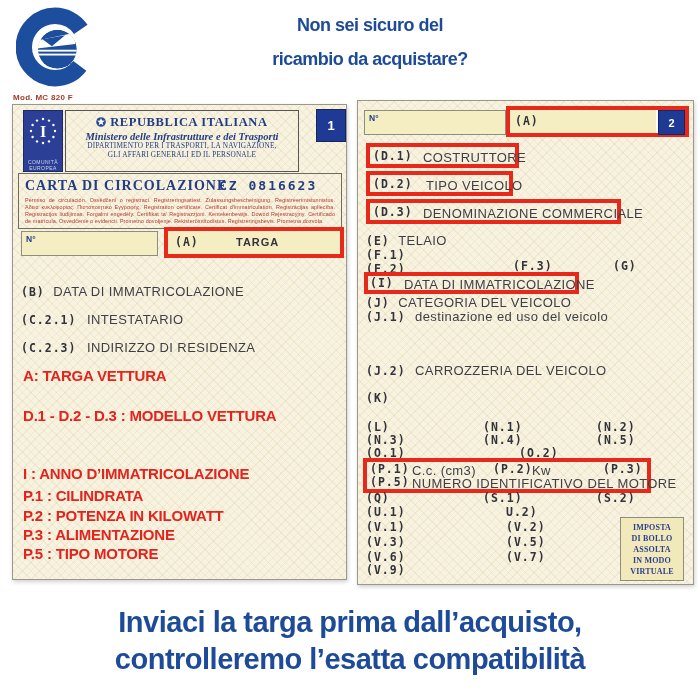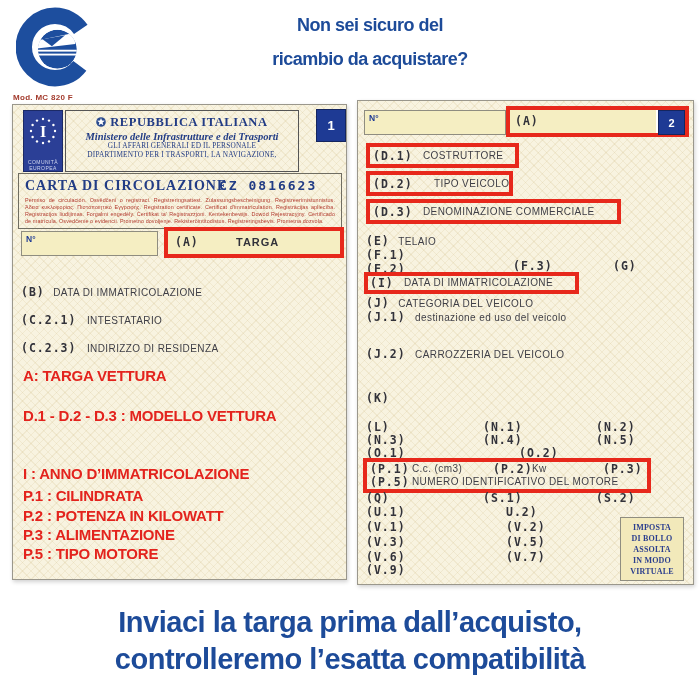--- a/index.html
+++ b/index.html
@@ -46,21 +46,21 @@
   .carta-box{position:absolute;border:1px solid #6f6d62;}
   .carta-title{font-family:"Liberation Serif",serif;font-weight:bold;font-size:14px;letter-spacing:1px;color:#223c85;}
   .carta-serial{font-family:"DejaVu Sans Mono",monospace;font-weight:bold;font-size:13px;letter-spacing:2px;color:#223c85;}
   .ml-text{
     position:absolute;font-size:5.4px;line-height:7px;color:#b23a2e;text-align:justify;letter-spacing:.1px;
   }
   .field{background:#f5eec2;border:1px solid #8f8d80;position:absolute;}
   .nsup{position:absolute;left:4px;top:2px;font-size:8.5px;font-weight:bold;color:#1e3a94;}
   .redframe{position:absolute;border:4px solid #e7281b;}
   .code{font-family:"DejaVu Sans Mono",monospace;font-weight:bold;color:#32323a;letter-spacing:1px;font-size:11.5px;}
-  .lbl{color:#3e3e46;letter-spacing:.4px;font-size:10px;}
+  .lbl{color:#3e3e46;letter-spacing:.4px;font-size:13px;}
   .row{position:absolute;white-space:nowrap;}
   .ann{position:absolute;color:#e3231d;font-weight:bold;font-size:15px;letter-spacing:-0.2px;white-space:nowrap;}
   .stamp{
     position:absolute;background:#f2e9ba;border:1px solid #8f8d80;text-align:center;
     color:#2c3f8e;font-family:"Liberation Serif",serif;font-weight:bold;font-size:8px;line-height:11px;padding-top:4px;letter-spacing:.2px;
   }
   .inner-yellow{position:absolute;inset:0;background:#f5eec2;}
 </style>
 </head>
 <body>
@@ -112,22 +112,22 @@
 
   <div class="hdr-box" style="left:52px;top:5px;width:232px;height:60px;">
     <div class="hdr-country nowrap">
       <svg width="10" height="10" viewBox="0 0 10 10" style="vertical-align:-1px">
         <circle cx="5" cy="5" r="4.8" fill="#2a4b8f"></circle>
         <polygon points="5,1 6,3.6 8.8,3.76 6.6,5.5 7.35,8.24 5,6.7 2.65,8.24 3.4,5.5 1.2,3.76 4,3.6" fill="#fff"></polygon>
       </svg>
       <span>REPUBBLICA ITALIANA</span>
     </div>
     <div class="hdr-ministry nowrap">Ministero delle Infrastrutture e dei Trasporti</div>
+    <div class="hdr-dept nowrap">DIPARTIMENTO PER I TRASPORTI, LA NAVIGAZIONE,</div>
     <div class="hdr-dept nowrap">GLI AFFARI GENERALI ED IL PERSONALE</div>
-    <div class="hdr-dept nowrap">DIPARTIMENTO PER I TRASPORTI, LA NAVIGAZIONE,</div>
   </div>
 
   <div class="pagenum" style="left:303px;top:4px;width:28px;height:31px;">1</div>
 
   <div class="carta-box" style="left:5px;top:68px;width:322px;height:54px;">
     <span class="abs carta-title nowrap" style="left:6px;top:4px;">CARTA DI CIRCOLAZIONE</span>
     <span class="abs carta-serial nowrap" style="left:200px;top:4px;">CZ 0816623</span>
     <div class="ml-text" style="left:6px;top:23px;width:310px;">Permiso de circulación. Osvědčení o registraci. Registreringsattest. Zulassungsbescheinigung. Registreerimistunnistus. Άδεια κυκλοφορίας. Πιστοποιητικό Εγγραφής. Registration certificate. Certificat d'immatriculation. Registrācijas apliecība. Registracijos liudijimas. Forgalmi engedély. Ċertifikat ta' Reġistrazzjoni. Kentekenbewijs. Dowód Rejestracyjny. Certificado de matrícula. Osvedčenie o evidencii. Prometno dovoljenje. Rekisteröintitodistus. Registreringsbevis. Prometna dozvola.</div>
   </div>
 
@@ -177,21 +177,21 @@
       <div class="pagenum" style="right:0;top:0;width:25px;height:23px;font-size:11px;">2</div>
     </div>
   </div>
 
   <div class="redframe" style="left:8px;top:42px;width:145px;height:17px;">
     <span class="abs code nowrap" style="left:3px;top:2px;">(D.1)</span>
     <span class="abs lbl nowrap" style="left:53px;top:3px;">COSTRUTTORE</span>
   </div>
   <div class="redframe" style="left:8px;top:70px;width:139px;height:17px;">
     <span class="abs code nowrap" style="left:3px;top:2px;">(D.2)</span>
-    <span class="abs lbl nowrap" style="left:56px;top:3px;padding-left:8px;">TIPO VEICOLO</span>
+    <span class="abs lbl nowrap" style="left:56px;top:3px;">TIPO VEICOLO</span>
   </div>
   <div class="redframe" style="left:8px;top:98px;width:247px;height:17px;">
     <span class="abs code nowrap" style="left:3px;top:2px;">(D.3)</span>
     <span class="abs lbl nowrap" style="left:53px;top:3px;">DENOMINAZIONE COMMERCIALE</span>
   </div>
 
   <div class="row" style="left:8px;top:130px;">
     <span class="code">(E)</span>
     <span class="lbl" style="margin-left:4px;">TELAIO</span>
   </div>
@@ -210,21 +210,21 @@
   </div>
 
   <div class="row" style="left:8px;top:192px;">
     <span class="code">(J)</span>
     <span class="lbl" style="margin-left:4px;">CATEGORIA DEL VEICOLO</span>
   </div>
   <div class="row" style="left:8px;top:206px;">
     <span class="code">(J.1)</span>
     <span class="lbl" style="margin-left:5px;">destinazione ed uso del veicolo</span>
   </div>
-  <div class="row" style="left:8px;top:243px;text-align:right;">
+  <div class="row" style="left:8px;top:260px;text-align:right;">
     <span class="code">(J.2)</span>
     <span class="lbl" style="margin-left:5px;">CARROZZERIA DEL VEICOLO</span>
   </div>
 
   <span class="abs code" style="left:8px;top:290px;">(K)</span>
 
   <span class="abs code" style="left:8px;top:319px;">(L)</span>
   <span class="abs code" style="left:125px;top:319px;">(N.1)</span>
   <span class="abs code" style="left:238px;top:319px;">(N.2)</span>
 

